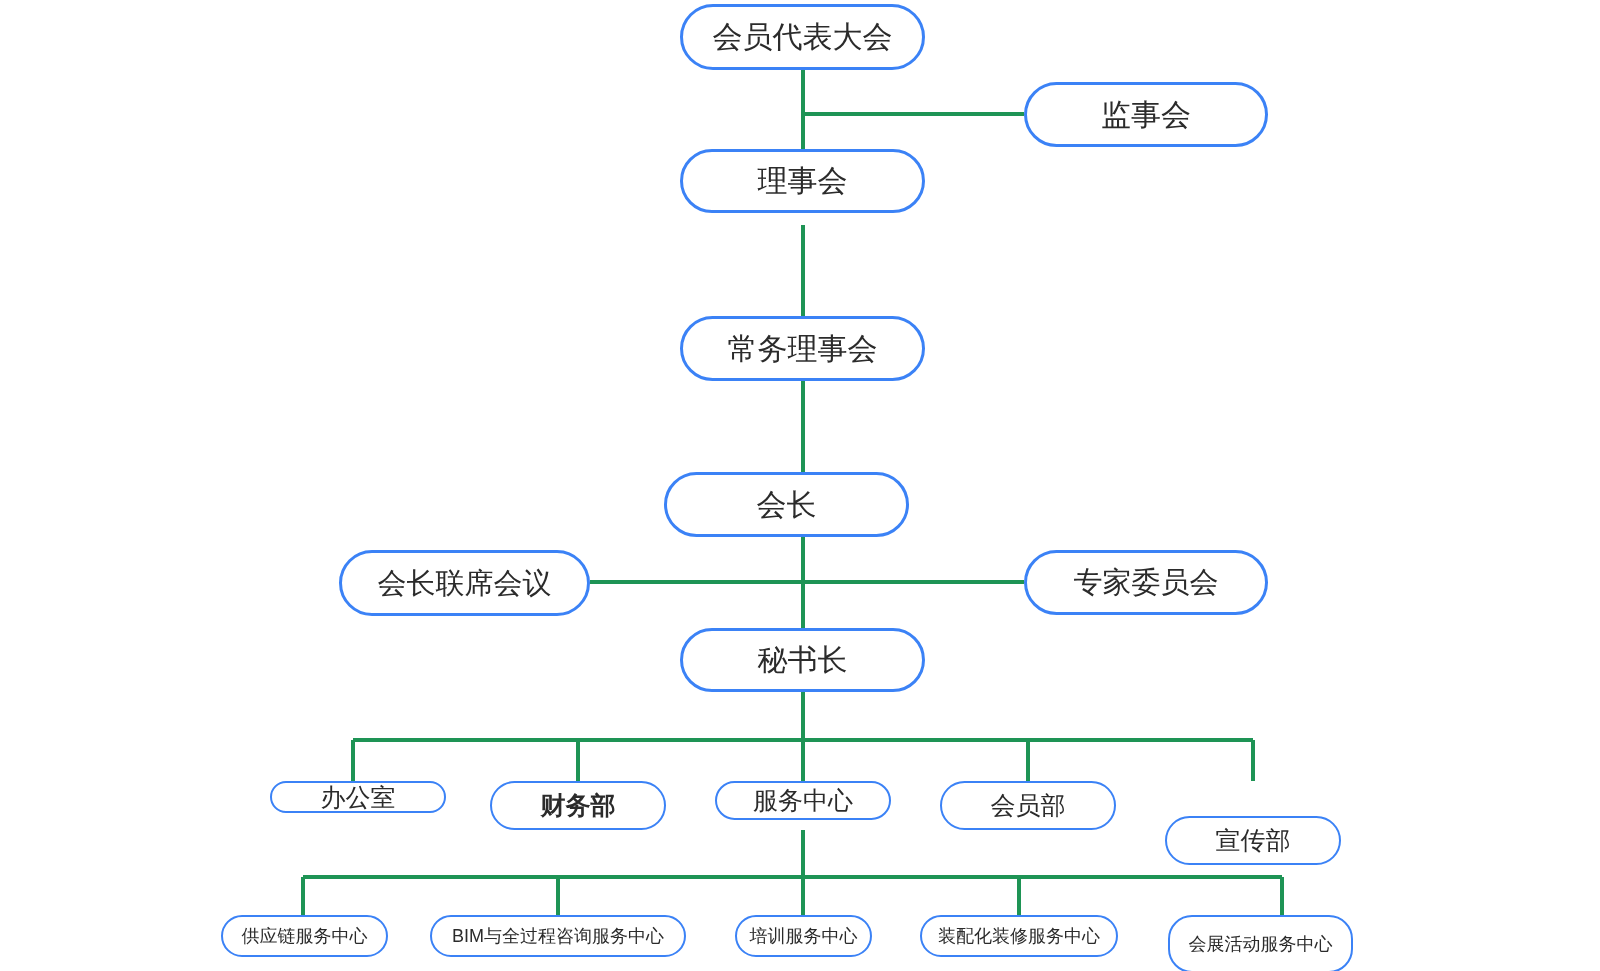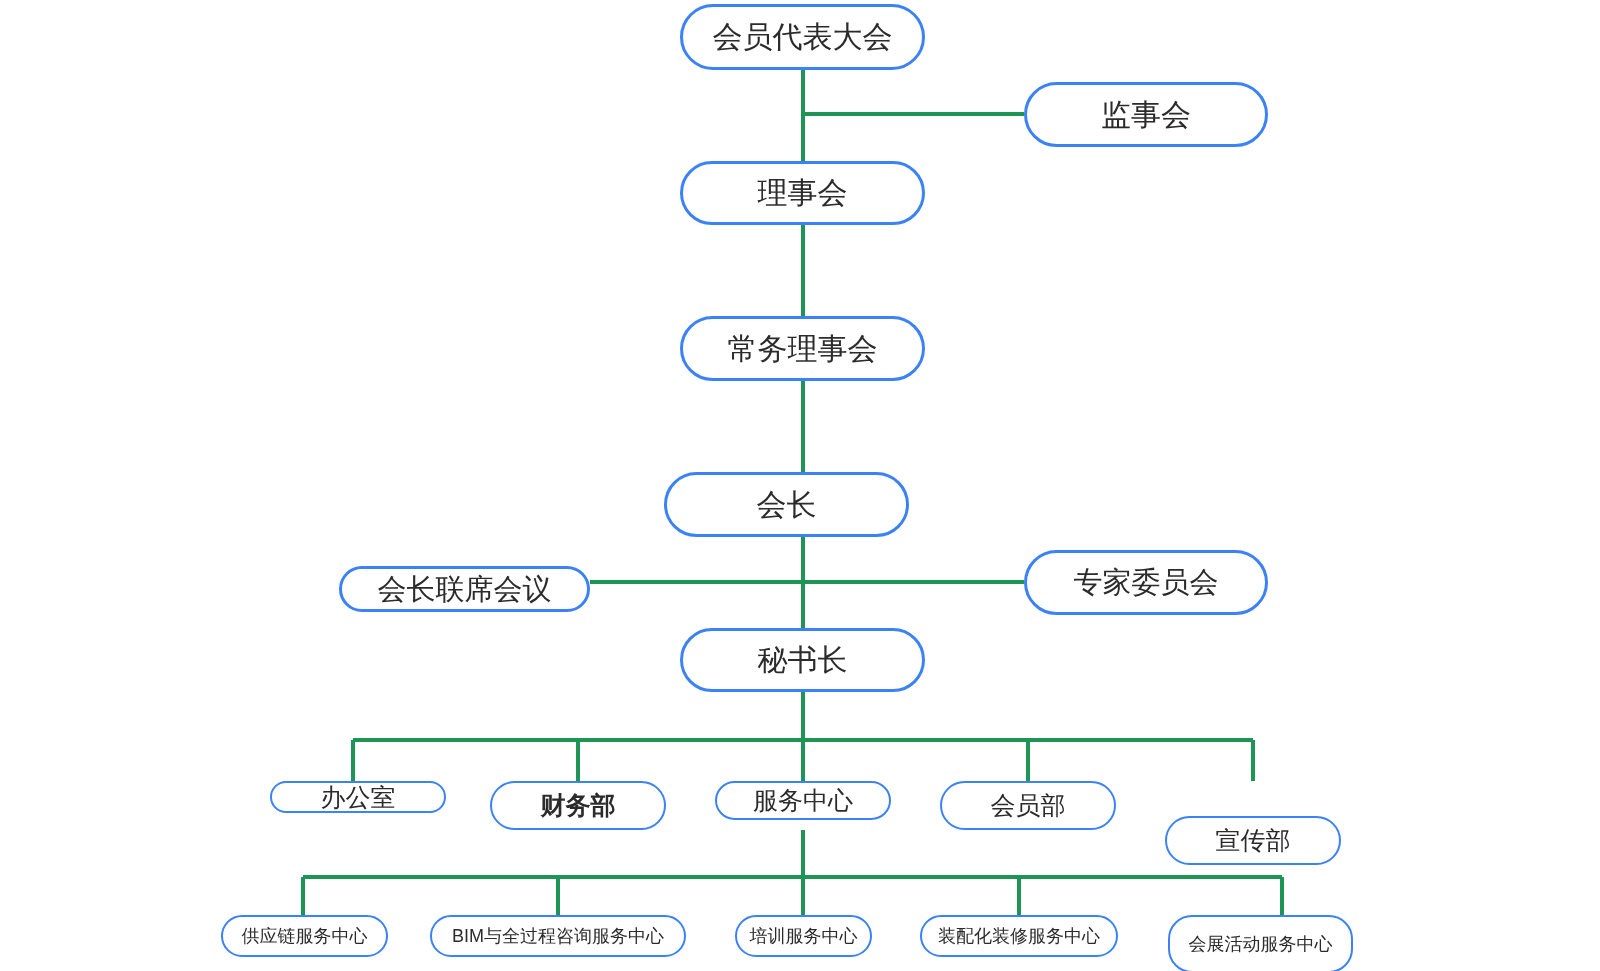--- a/index.html
+++ b/index.html
@@ -64,24 +64,24 @@
       <line x1="803" x2="803" y1="830" y2="915" stroke="#1E9455" stroke-width="4" stroke-linecap="butt"></line>
       <line y1="877" y2="877" x1="303" x2="1282" stroke="#1E9455" stroke-width="4" stroke-linecap="butt"></line>
       <line x1="303" x2="303" y1="877" y2="915" stroke="#1E9455" stroke-width="4" stroke-linecap="butt"></line>
       <line x1="558" x2="558" y1="877" y2="915" stroke="#1E9455" stroke-width="4" stroke-linecap="butt"></line>
       <line x1="1019" x2="1019" y1="877" y2="915" stroke="#1E9455" stroke-width="4" stroke-linecap="butt"></line>
       <line x1="1282" x2="1282" y1="877" y2="915" stroke="#1E9455" stroke-width="4" stroke-linecap="butt"></line>
     </svg>
   <div id="node-layer">
       <div class="node lvl-top" style="left: 680px; top: 4px; width: 245px; height: 66px;">会员代表大会</div>
       <div class="node lvl-top" style="left: 1024px; top: 82px; width: 244px; height: 65px;">监事会</div>
-      <div class="node lvl-top" style="left: 680px; top: 161px; width: 245px; height: 64px;">理事会</div>
+      <div class="node lvl-top" style="left: 680px; top: 149px; width: 245px; height: 64px;">理事会</div>
       <div class="node lvl-top" style="left: 680px; top: 316px; width: 245px; height: 65px;">常务理事会</div>
       <div class="node lvl-top" style="left: 664px; top: 472px; width: 245px; height: 65px;">会长</div>
-      <div class="node lvl-mid" style="left: 339px; top: 566px; width: 251px; height: 46px;">会长联席会议</div>
+      <div class="node lvl-mid" style="left: 339px; top: 550px; width: 251px; height: 66px;">会长联席会议</div>
       <div class="node lvl-mid" style="left: 1024px; top: 550px; width: 244px; height: 65px;">专家委员会</div>
       <div class="node lvl-top" style="left: 680px; top: 628px; width: 245px; height: 64px;">秘书长</div>
       <div class="node lvl-dept" style="left: 270px; top: 781px; width: 176px; height: 32px;">办公室</div>
       <div class="node lvl-dept" style="left: 490px; top: 781px; width: 176px; height: 49px; font-weight: bold;">财务部</div>
       <div class="node lvl-dept" style="left: 715px; top: 781px; width: 176px; height: 39px;">服务中心</div>
       <div class="node lvl-dept" style="left: 940px; top: 781px; width: 176px; height: 49px;">会员部</div>
       <div class="node lvl-dept" style="left: 1165px; top: 781px; width: 176px; height: 49px; margin-top: 35px;">宣传部</div>
       <div class="node lvl-center" style="left: 221px; top: 915px; width: 167px; height: 42px;">供应链服务中心</div>
       <div class="node lvl-center" style="left: 430px; top: 915px; width: 256px; height: 42px;">BIM与全过程咨询服务中心</div>
       <div class="node lvl-center" style="left: 735px; top: 915px; width: 137px; height: 42px;">培训服务中心</div>

